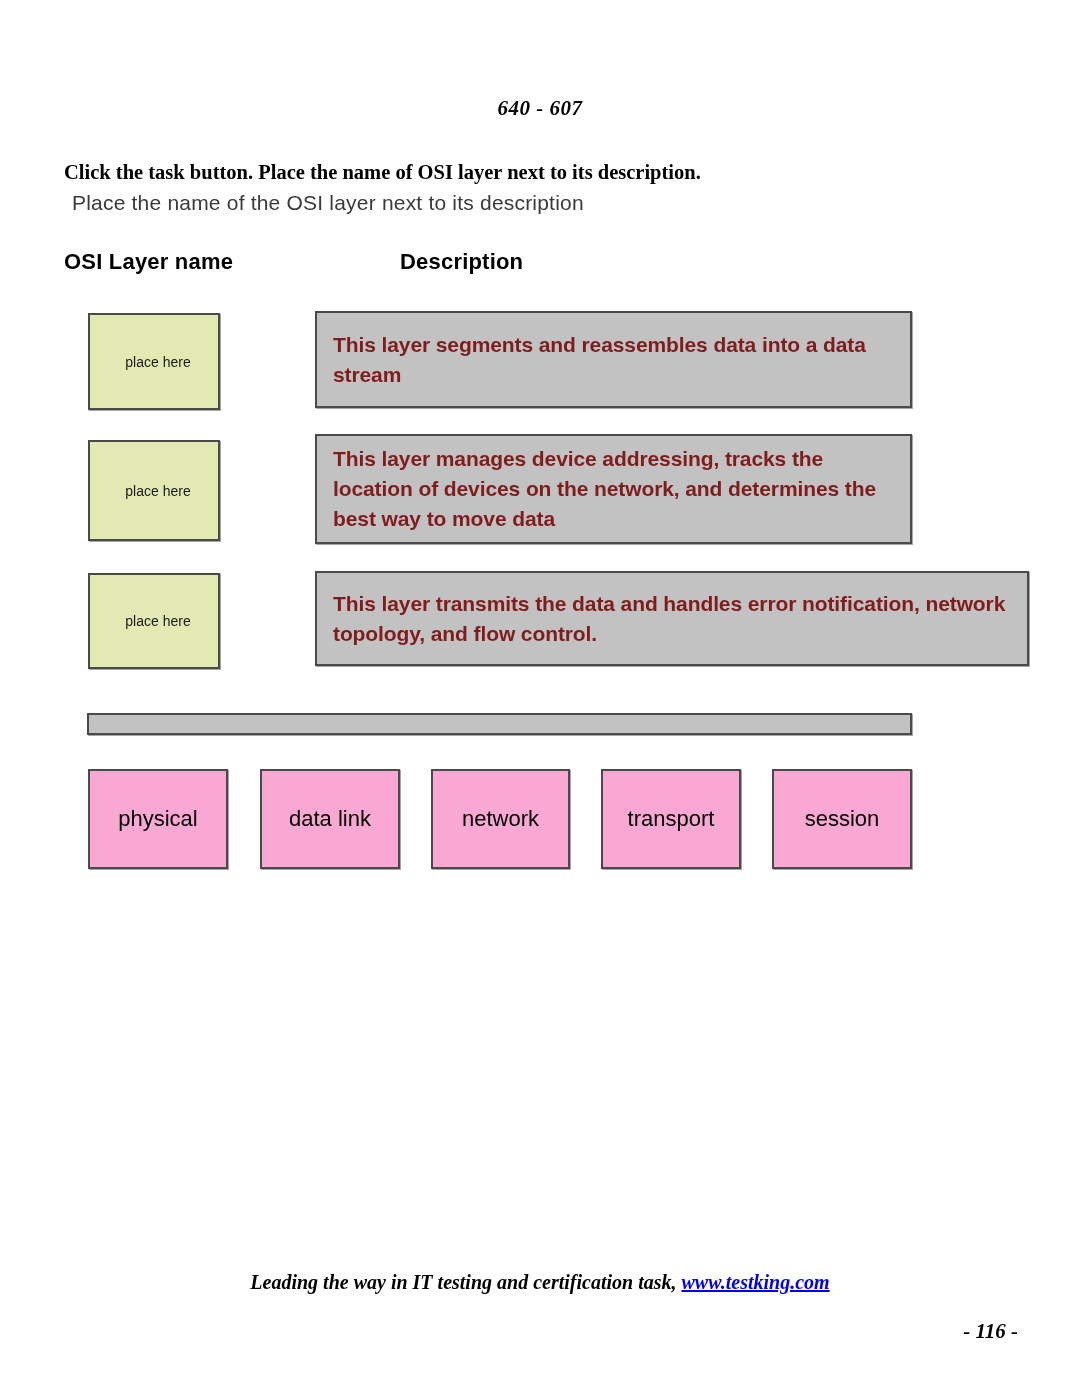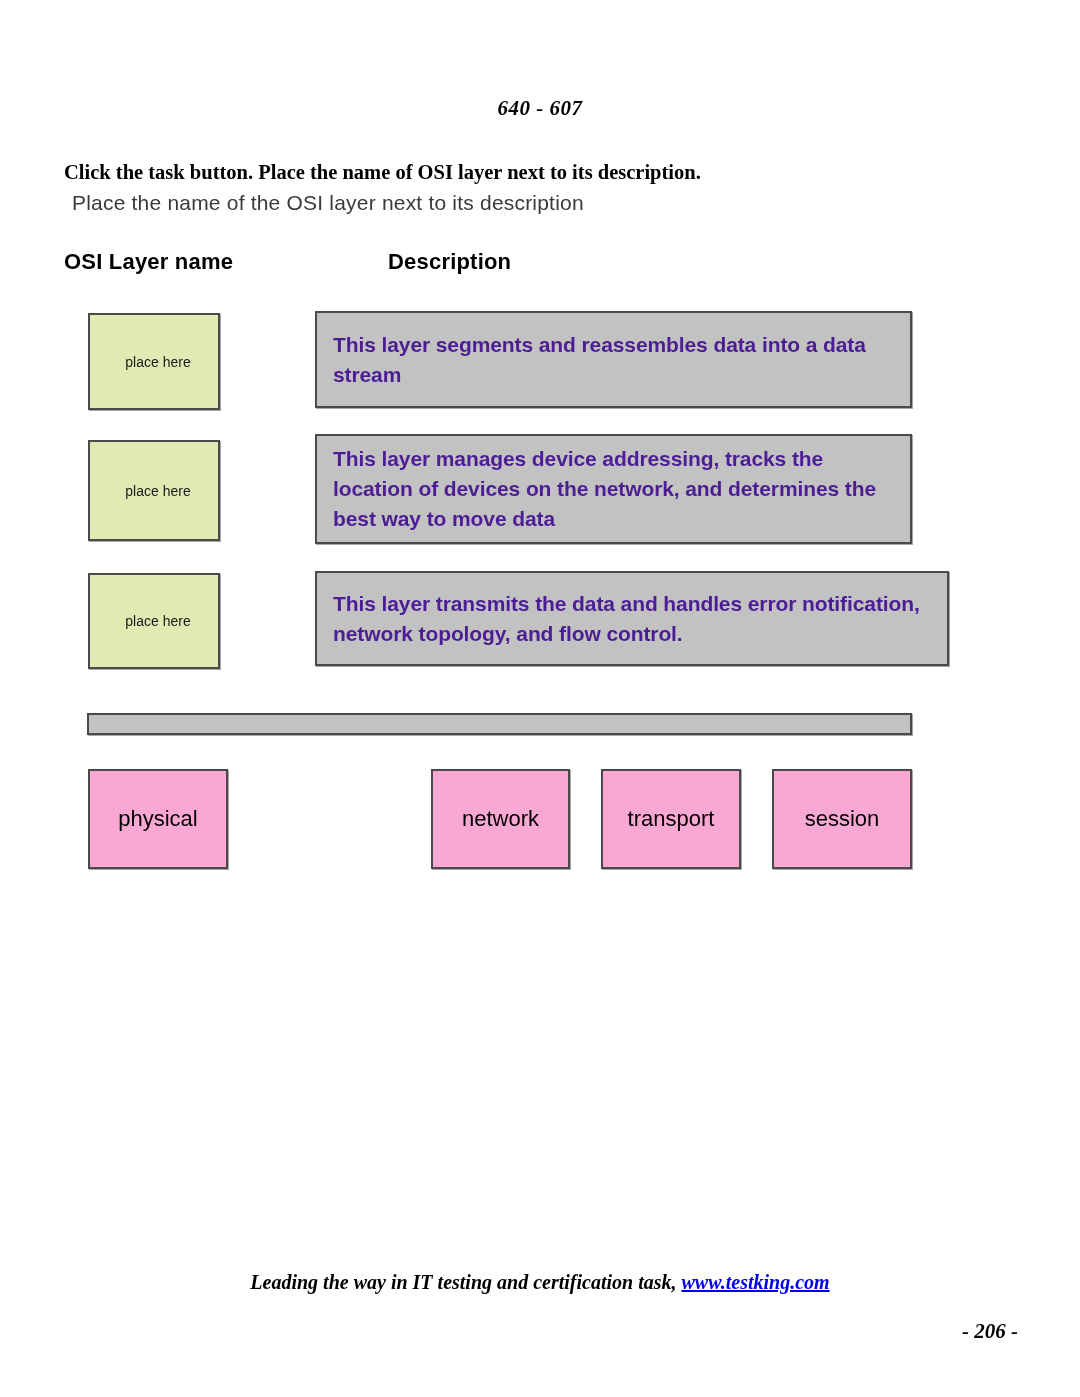--- a/index.html
+++ b/index.html
@@ -68,21 +68,21 @@
   
   .col-head {
     position: absolute;
     font-family: "Liberation Sans", sans-serif;
     font-weight: bold;
     font-size: 22px;
     letter-spacing: 0.2px;
     color: #000;
   }
   .col-head.layer { left: 64px;  top: 213px; }
-  .col-head.desc  { left: 388px; top: 213px; }
+  .col-head.desc  { left: 400px; top: 213px; }
 
   
   .box {
     position: absolute;
     box-sizing: border-box;
     border: 2px solid #4a4a4a;
     box-shadow: 1px 1px 0 rgba(0,0,0,0.35);
     display: flex;
     align-items: center;
   }
@@ -98,21 +98,21 @@
   }
   .placeholder-box .pb-label { width: 100%; text-align: center; }
 
   .desc-box {
     background: #c2c2c2;
     padding: 4px 14px 4px 16px;
     font-family: "Liberation Sans", sans-serif;
     font-size: 21px;
     font-weight: bold;
     line-height: 30px;
-    color: #4c1d95;
+    color: #7f1d1d;
     letter-spacing: -0.1px;
   }
 
   .bar-box {
     background: #c2c2c2;
   }
 
   .layer-box {
     background: #f9a8d4;
     justify-content: center;
@@ -122,21 +122,21 @@
     color: #000;
   }
 
   
   #ph-0 { left: 88px;  top: 277px; width: 132px; height: 97px; }
   #ph-1 { left: 88px;  top: 404px; width: 132px; height: 101px; }
   #ph-2 { left: 88px;  top: 537px; width: 132px; height: 96px; }
 
   #desc-0 { left: 315px; top: 275px; width: 597px; height: 97px; }
   #desc-1 { left: 315px; top: 398px; width: 597px; height: 110px; }
-  #desc-2 { left: 315px; top: 535px; width: 634px; height: 95px; }
+  #desc-2 { left: 315px; top: 535px; width: 714px; height: 95px; }
 
   #sep-bar { left: 87px; top: 677px; width: 825px; height: 22px; }
 
   #lb-0 { left: 88px;  top: 733px; width: 140px; height: 100px; }
   #lb-1 { left: 260px; top: 733px; width: 140px; height: 100px; }
   #lb-2 { left: 431px; top: 733px; width: 139px; height: 100px; }
   #lb-3 { left: 601px; top: 733px; width: 140px; height: 100px; }
   #lb-4 { left: 772px; top: 733px; width: 140px; height: 100px; }
 
   
@@ -201,29 +201,32 @@
     <span>This layer transmits the data and handles error notification, network topology, and flow control.</span>
   </div>
 
   <div class="box bar-box" id="sep-bar">
     <span></span>
   </div>
 
   <div class="box layer-box" id="lb-0">
     <span>physical</span>
   </div>
+  <div class="box layer-box" id="lb-1">
+    <span>data link</span>
+  </div>
   <div class="box layer-box" id="lb-2">
     <span>network</span>
   </div>
   <div class="box layer-box" id="lb-3">
     <span>transport</span>
   </div>
   <div class="box layer-box" id="lb-4">
     <span>session</span>
   </div>
 
   <div class="footer-line">
     <span>Leading the way in IT testing and certification task, </span><a class="site" href="#">www.testking.com</a>
   </div>
 
-  <div class="page-number">- 206 -</div>
+  <div class="page-number">- 116 -</div>
 
 </div>
 
 </body></html>

